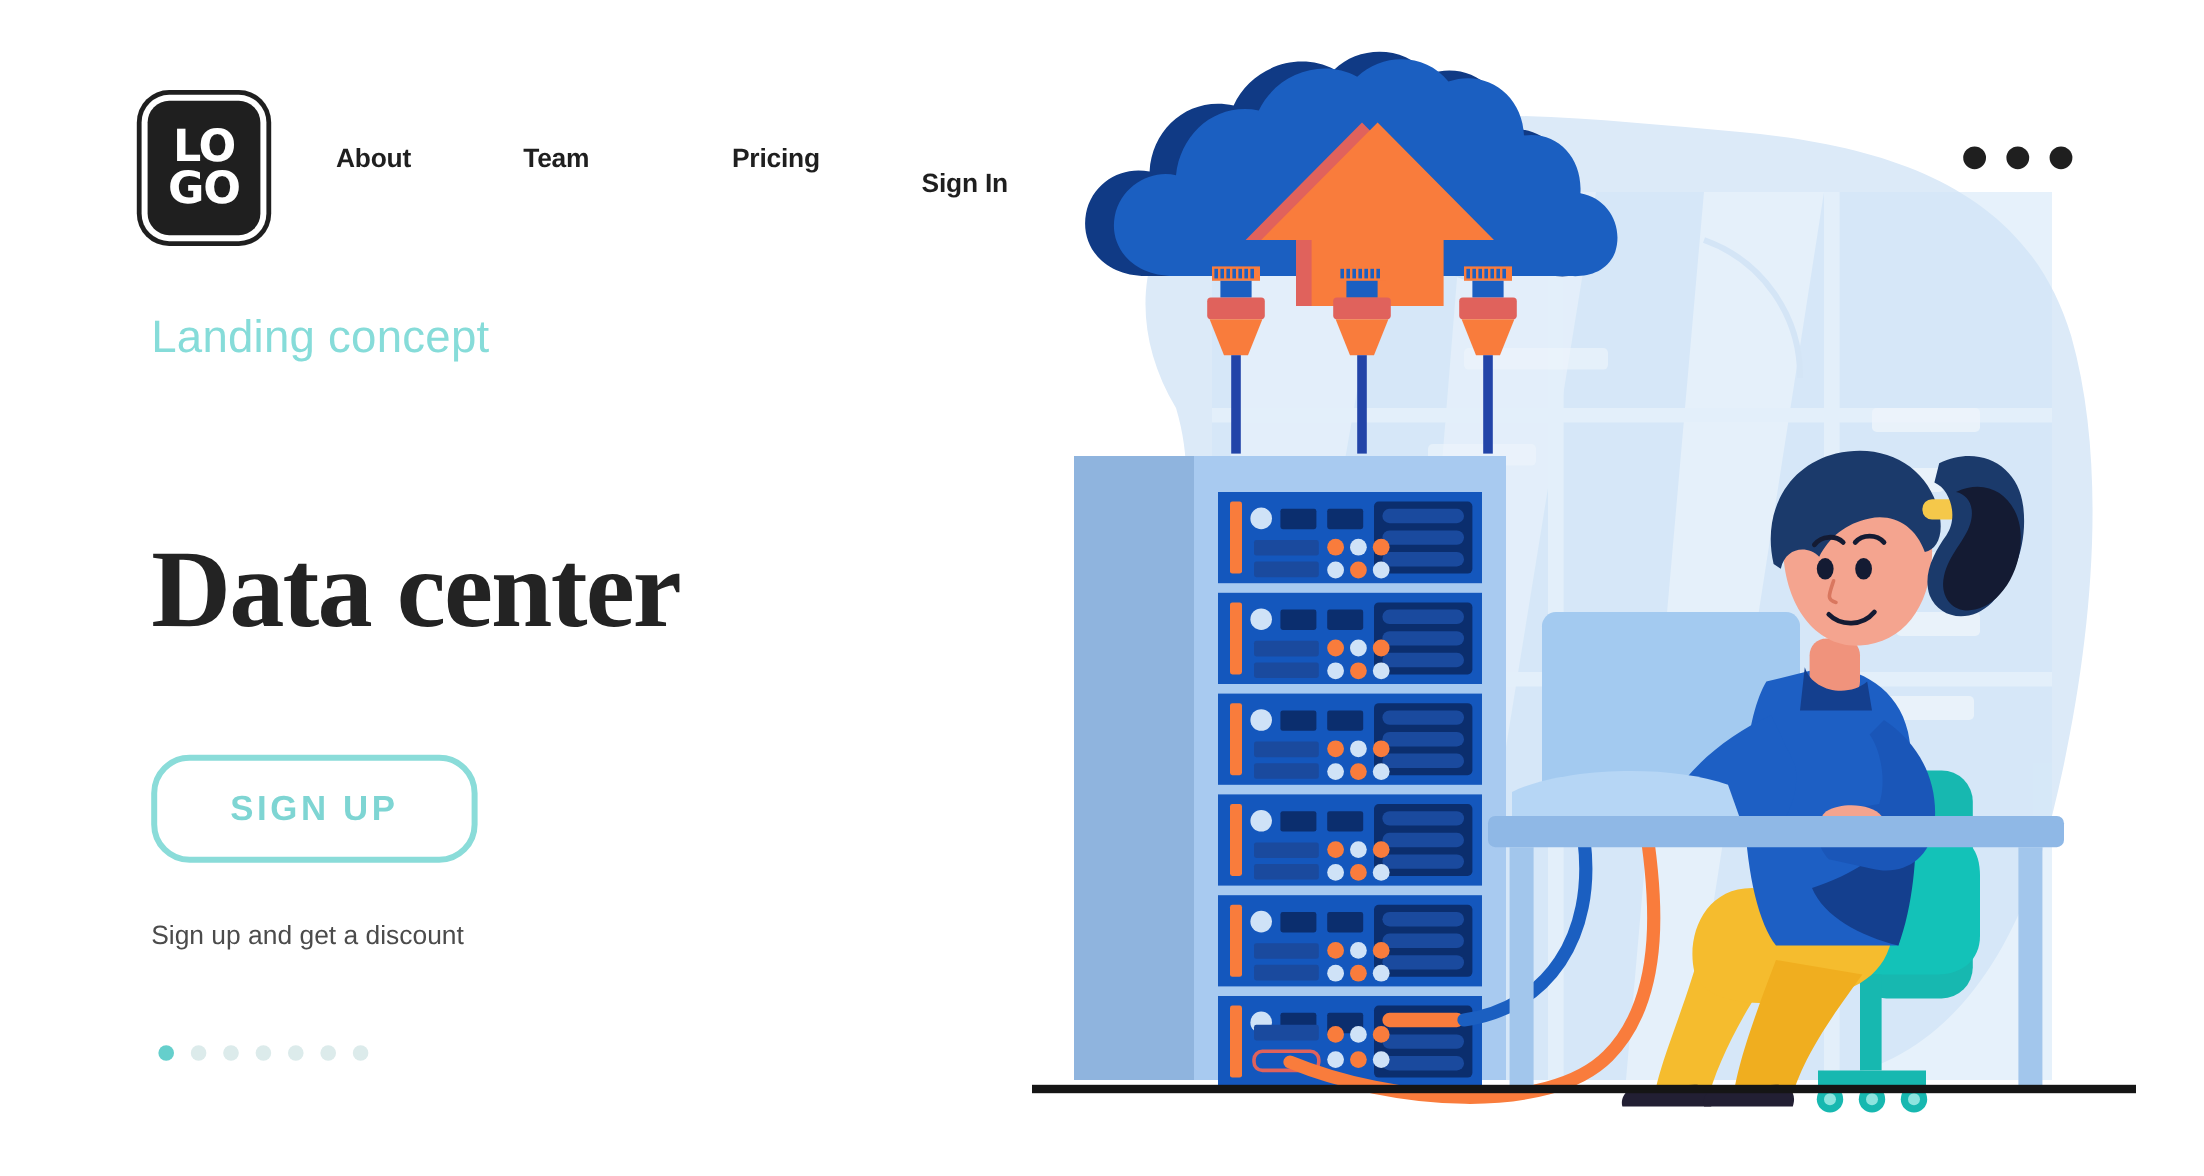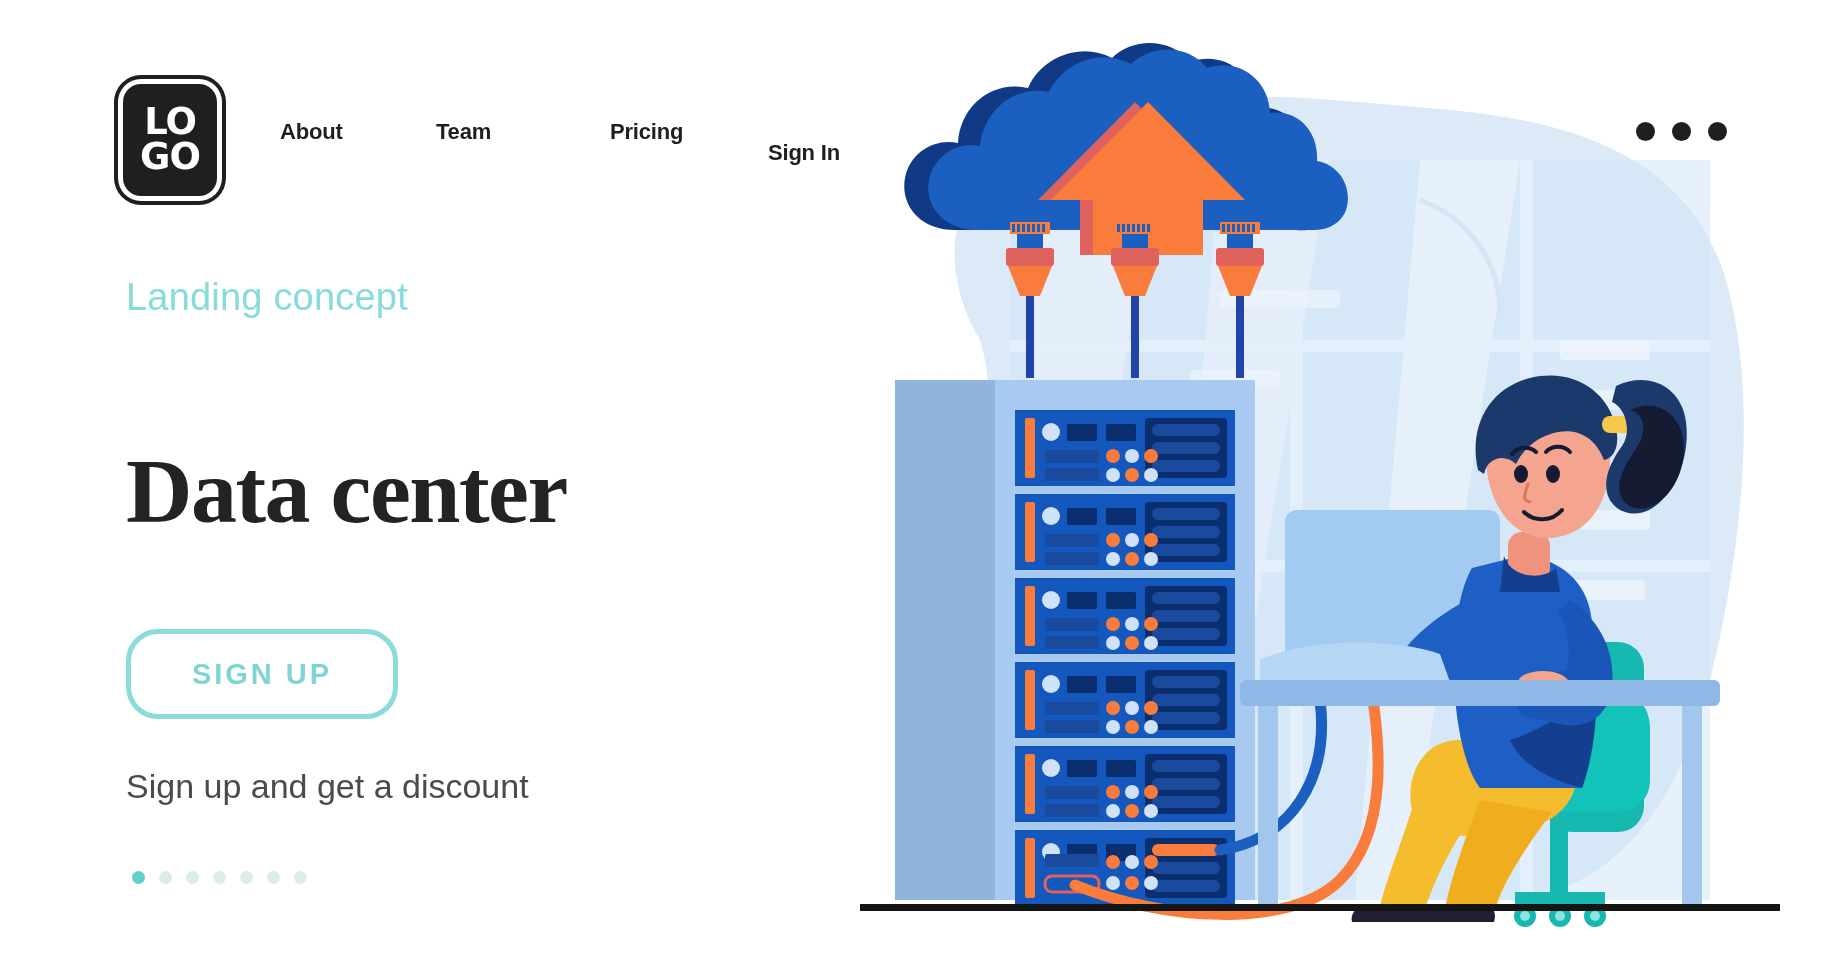--- a/index.html
+++ b/index.html
@@ -34,37 +34,37 @@
   .nav a:nth-child(2){width:138px;}
   .nav a:nth-child(3){width:158px;margin-left:36px;}
   .nav a:nth-child(4){width:auto;margin-top:21px;}
 
   .kebab{position:absolute;right:110px;top:122px;display:flex;gap:17px;align-items:center;}
   .kebab i{display:block;width:19px;height:19px;border-radius:50%;background:#1f1f1f;}
 
   
   .eyebrow{
     position:absolute;left:126px;top:260px;
-    color:#86dcd9;font-size:38px;font-weight:400;letter-spacing:0.2px;margin-top:16px;
+    color:#86dcd9;font-size:38px;font-weight:400;letter-spacing:0.2px;
   }
   .headline{
     position:absolute;left:126px;top:383px;
     color:#232323;font-size:92px;font-weight:bold;letter-spacing:-1.5px;
     font-family:Liberation Serif, serif;line-height:1;
   }
   .cta{
     position:absolute;left:126px;top:629px;width:272px;height:90px;
     border:5px solid #8adcd9;border-radius:32px;background:transparent;
     color:#7ed5d3;font-size:29px;font-weight:bold;letter-spacing:3px;
     display:flex;align-items:center;justify-content:center;cursor:pointer;
     font-family:"Liberation Sans",sans-serif;box-sizing:border-box;
   }
   .subnote{
     position:absolute;left:126px;top:767px;
-    color:#4b4b4b;font-size:34px;font-weight:400;
+    color:#4b4b4b;font-size:22px;font-weight:400;
   }
   .dots{position:absolute;left:132px;top:871px;display:flex;gap:14px;align-items:center;}
   .dots i{display:block;width:13px;height:13px;border-radius:50%;background:#dcebeb;}
   .dots i.on{background:#65cfcc;}
 
   
   .illu{position:absolute;left:860px;top:40px;width:920px;height:900px;}
   .illu svg{display:block;width:920px;height:900px;}
 </style>
 </head>

